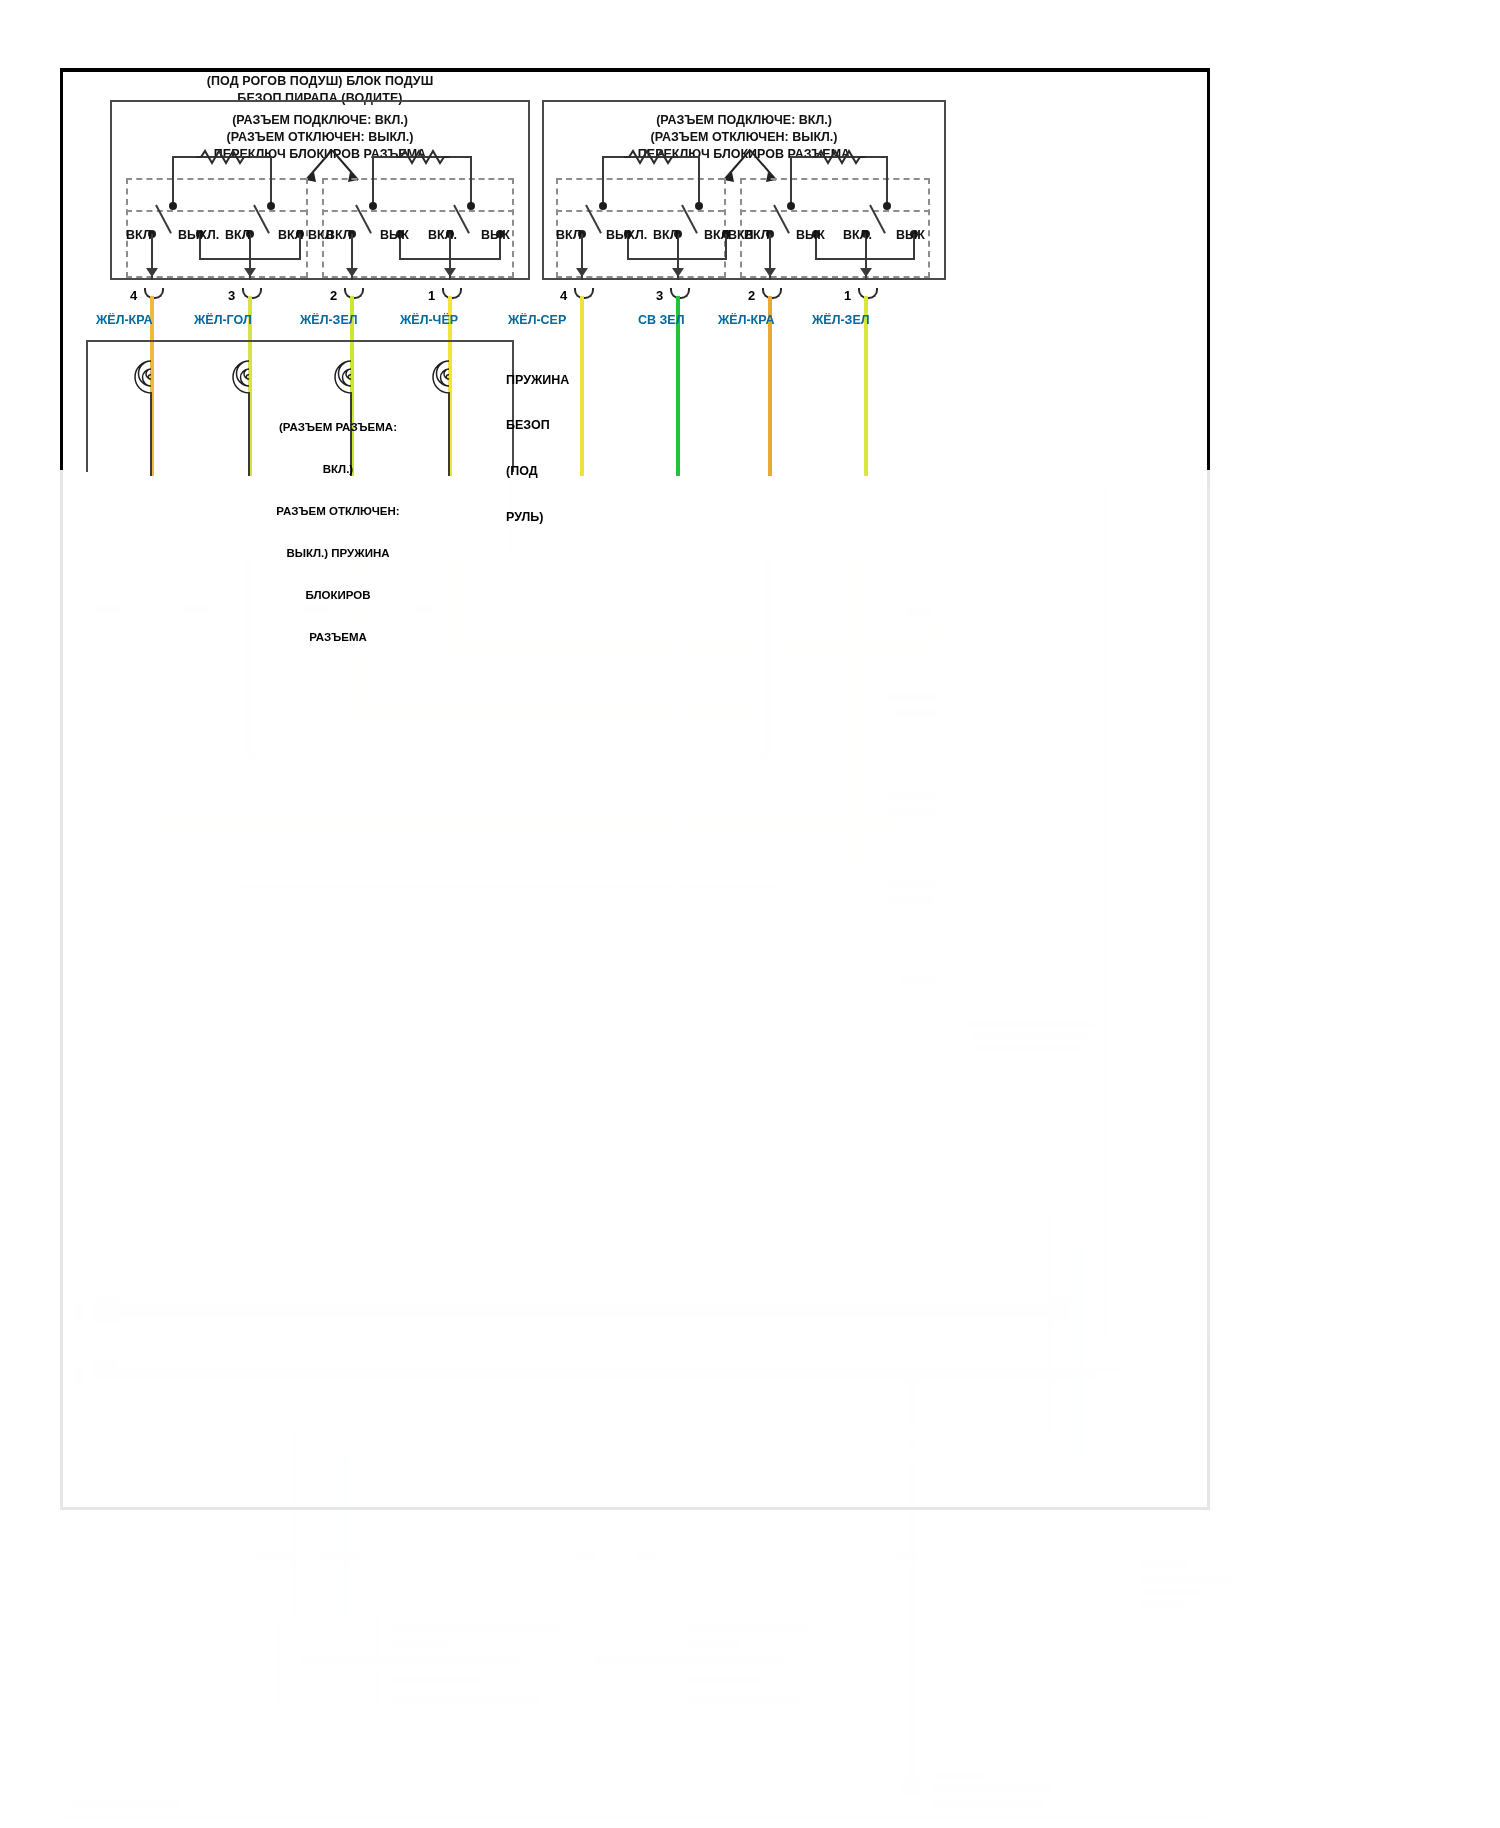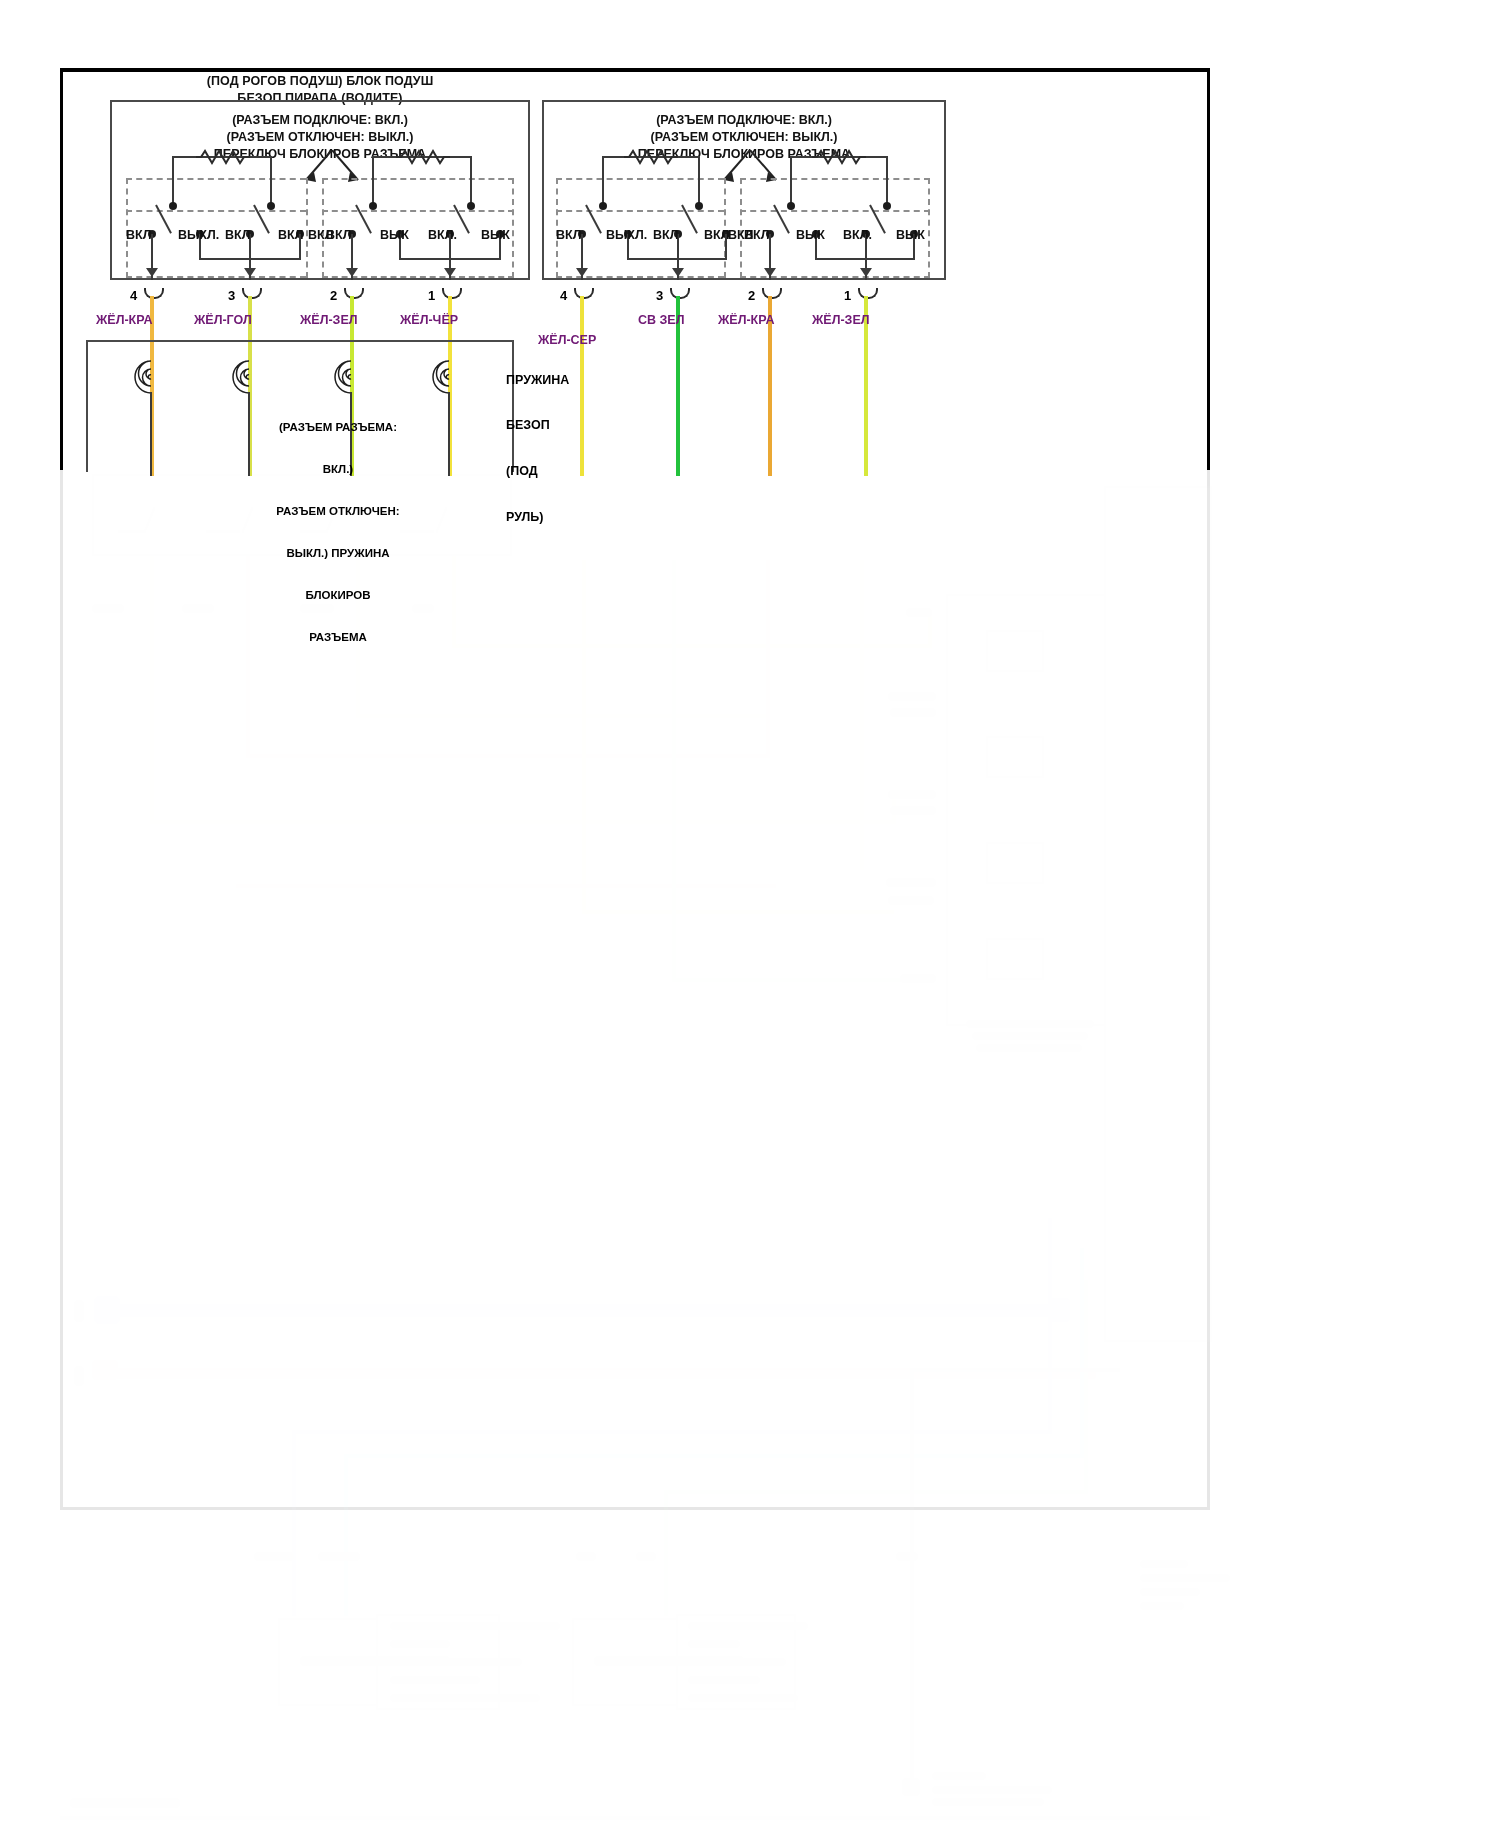--- a/index.html
+++ b/index.html
@@ -38,21 +38,21 @@
 
   
   .res{position:absolute;}
 
   
   .dot{position:absolute;width:8px;height:8px;border-radius:50%;background:#1c1c1c;}
   .swlabel{position:absolute;font-size:12.5px;font-weight:bold;color:#111;white-space:nowrap;}
 
   
   .pinnum{position:absolute;font-size:13px;font-weight:bold;color:#000;}
-  .wirelbl{position:absolute;font-size:12.5px;font-weight:bold;color:#701a75;white-space:nowrap;}
+  .wirelbl{position:absolute;font-size:12.5px;font-weight:bold;color:#0369a1;white-space:nowrap;}
 
   
   .wire{position:absolute;width:4px;}
 
   
   .cup{position:absolute;width:16px;height:9px;
        border:2px solid #2b2b2b;border-top:none;border-radius:0 0 9px 9px;}
 
   
   .arrowdown{position:absolute;width:0;height:0;
@@ -374,21 +374,21 @@
   <div class="swlabel" style="left:896px;top:228px;">ВЫК</div>
 
   <div class="arrowdown" style="left:576px;top:268px;"></div>
   <div class="arrowdown" style="left:672px;top:268px;"></div>
   <div class="arrowdown" style="left:764px;top:268px;"></div>
   <div class="arrowdown" style="left:860px;top:268px;"></div>
 
   <div class="cup" style="left:574px;top:288px;"></div>
   <div class="pinnum" style="left:560px;top:288px;">4</div>
   <div class="wire" style="left:580px;top:296px;height:180px;background:#eee23a;"></div>
-  <div class="wirelbl" style="left:538px;top:313px;margin-top:20px;">ЖЁЛ-СЕР</div>
+  <div class="wirelbl" style="left:508px;top:313px;">ЖЁЛ-СЕР</div>
 
   <div class="cup" style="left:670px;top:288px;"></div>
   <div class="pinnum" style="left:656px;top:288px;">3</div>
   <div class="wire" style="left:676px;top:296px;height:180px;background:#22c23c;"></div>
   <div class="wirelbl" style="left:638px;top:313px;">СВ ЗЕЛ</div>
 
   <div class="cup" style="left:762px;top:288px;"></div>
   <div class="pinnum" style="left:748px;top:288px;">2</div>
   <div class="wire" style="left:768px;top:296px;height:180px;background:#eaa834;"></div>
   <div class="wirelbl" style="left:718px;top:313px;">ЖЁЛ-КРА</div>

